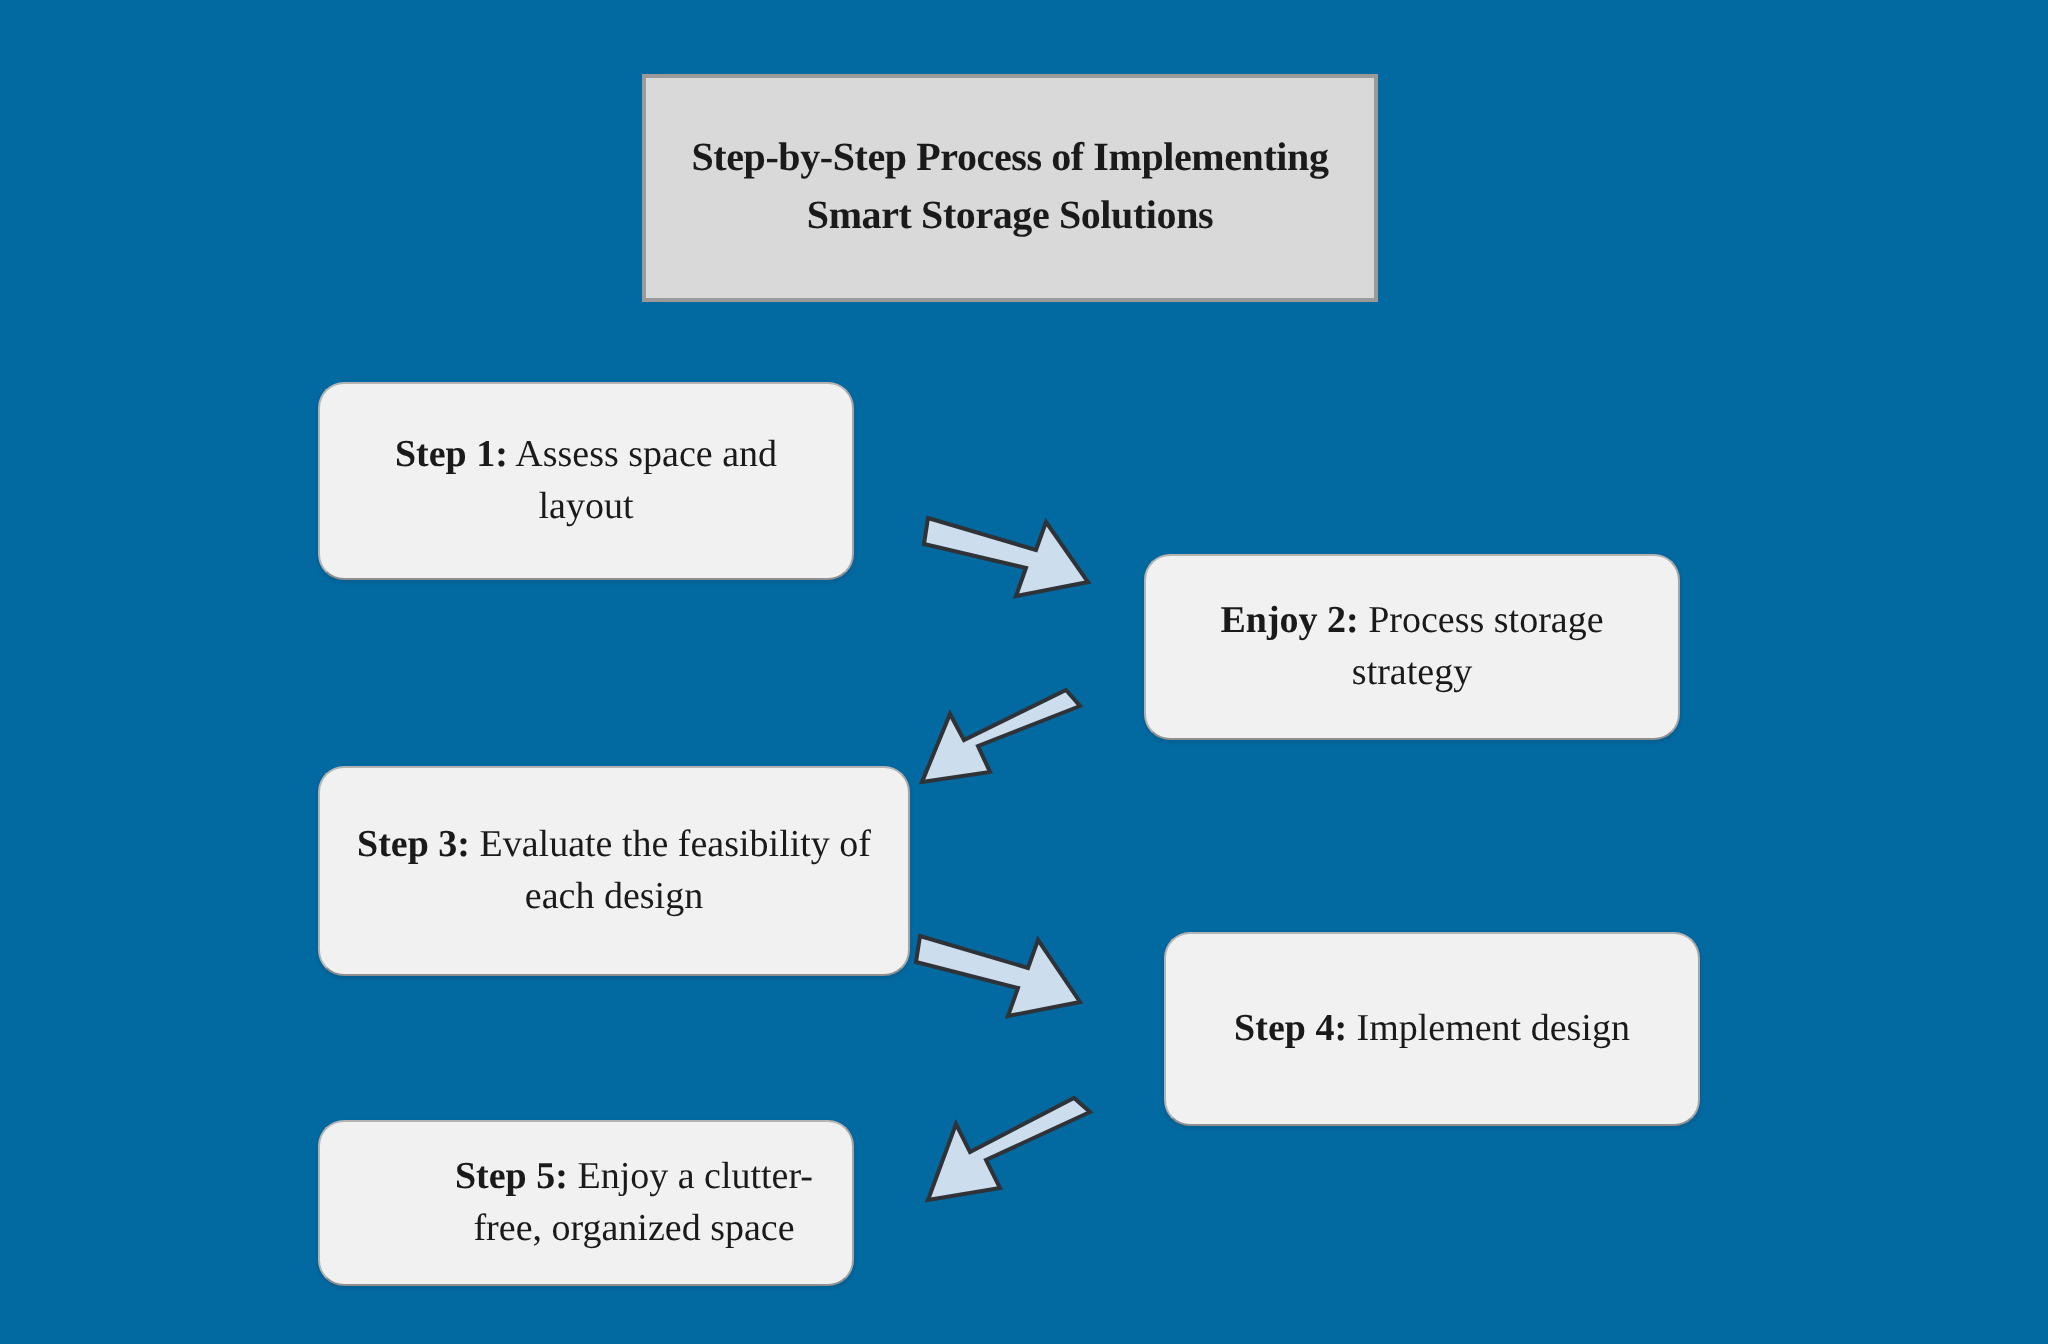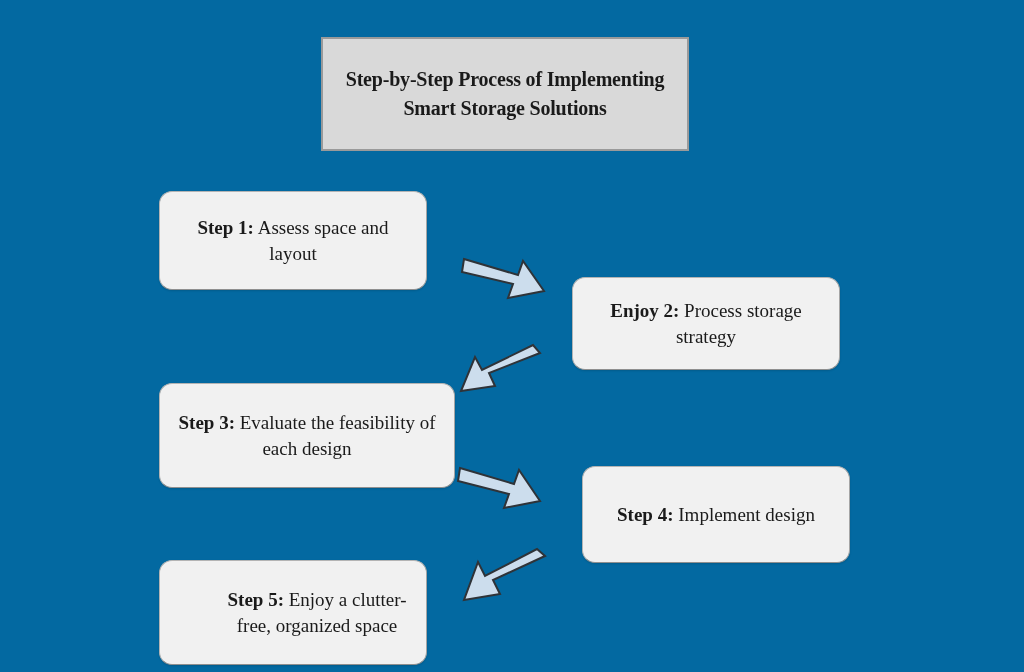--- a/index.html
+++ b/index.html
@@ -65,21 +65,21 @@
     padding: 0 14px;
   }
   .step-text b {
     font-weight: bold;
   }
 
   .box-step1 { left: 159px; top: 191px; width: 268px;  height: 99px; }
   .box-step2 { left: 572px; top: 277px; width: 268px;  height: 93px; }
   .box-step3 { left: 159px; top: 383px; width: 296px;  height: 105px; }
   .box-step4 { left: 572px; top: 466px; width: 268px;  height: 97px; margin-left: 10px; }
-  .box-step5 { left: 159px; top: 560px; width: 268px;  height: 105px; padding-left: 48px; }
+  .box-step5 { left: 159px; top: 560px; width: 268px;  height: 83px; padding-left: 48px; }
 
   
   .arrow {
     position: absolute;
   }
   .arrow svg {
     display: block;
     overflow: visible;
   }
   .arrow-body {

